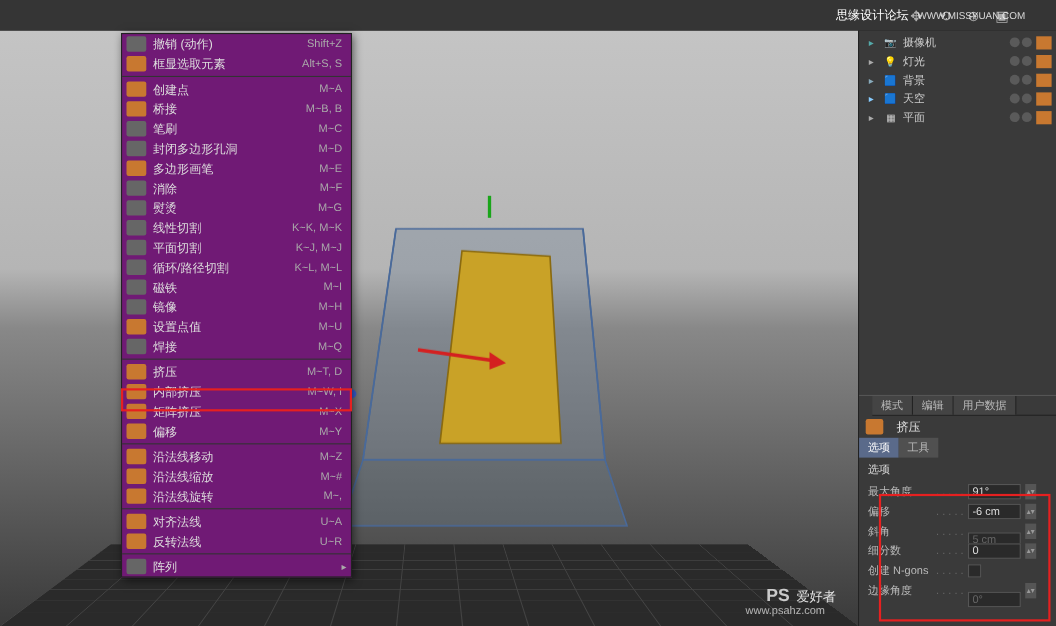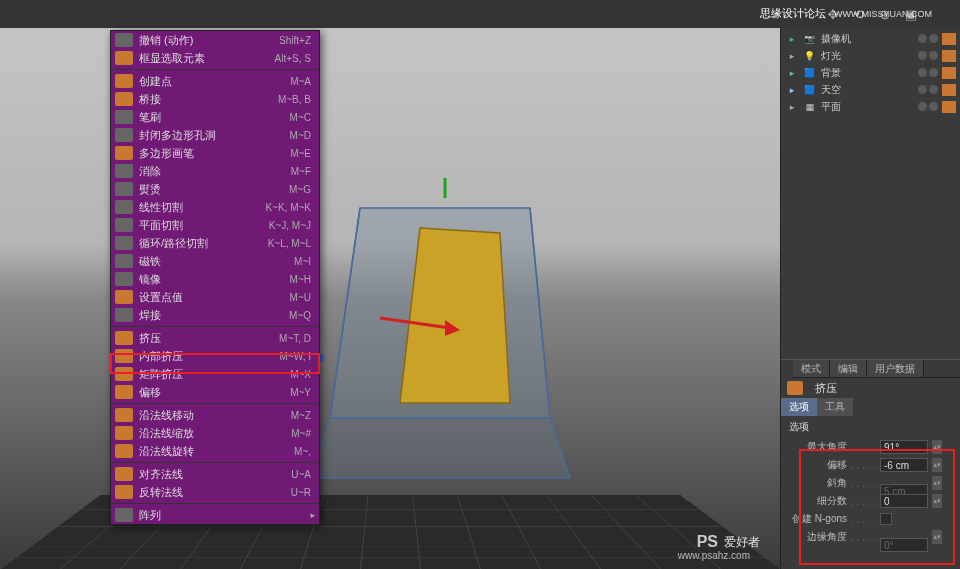--- a/index.html
+++ b/index.html
@@ -43,21 +43,21 @@
 .attr-tabs { display: flex; height: 18px; font-size: 10px; border-bottom: 1px solid #222; margin-left: 12px; }
 .attr-tab { padding: 2px 8px; color: #bbb; background: #444; border-right: 1px solid #222; }
 .attr-title { display: flex; align-items: center; height: 20px; padding: 0 6px; gap: 6px; }
 .attr-title .menu-icon { width: 16px; height: 14px; }
 .attr-title-text { color: #ddd; font-size: 11px; }
 .attr-subtabs { display: flex; height: 18px; font-size: 10px; }
 .attr-subtab { padding: 2px 8px; color: #bbb; background: #505050; }
 .attr-subtab.active { background: #5a6a8a; color: #fff; }
 .attr-section { padding: 4px 8px; font-size: 10px; color: #ddd; }
 .attr-row { display: flex; align-items: center; height: 18px; gap: 4px; }
-.attr-label { width: 58px; color: #bbb; text-align: right; }
+.attr-label { width: 58px; color: #bbb; text-align: left; }
 .attr-dots { color: #666; flex: 0 0 auto; }
 .attr-input { width: 48px; height: 14px; background: #2a2a2a; border: 1px solid #555; color: #ddd; font-size: 10px; padding: 0 3px; }
 .attr-input.disabled { color: #666; margin-top: 16px; }
 .attr-spin { width: 10px; height: 14px; background: #555; color: #999; font-size: 7px; display: flex; flex-direction: column; justify-content: center; align-items: center; }
 .attr-check { width: 12px; height: 12px; background: #2a2a2a; border: 1px solid #555; }
 
 .watermark-tr { position: absolute; top: 6px; right: 28px; font-size: 11px; color: #fff; z-index: 300; display: flex; align-items: center; gap: 8px; text-align: center; }
 .watermark-br { position: absolute; bottom: 18px; right: 200px; font-size: 12px; color: #fff; z-index: 300; opacity: 0.85; display: flex; align-items: center; gap: 6px; }
 .wm-sub { position: absolute; bottom: 8px; right: 210px; font-size: 10px; color: #eee; z-index: 300; opacity: 0.7; }
 </style>

